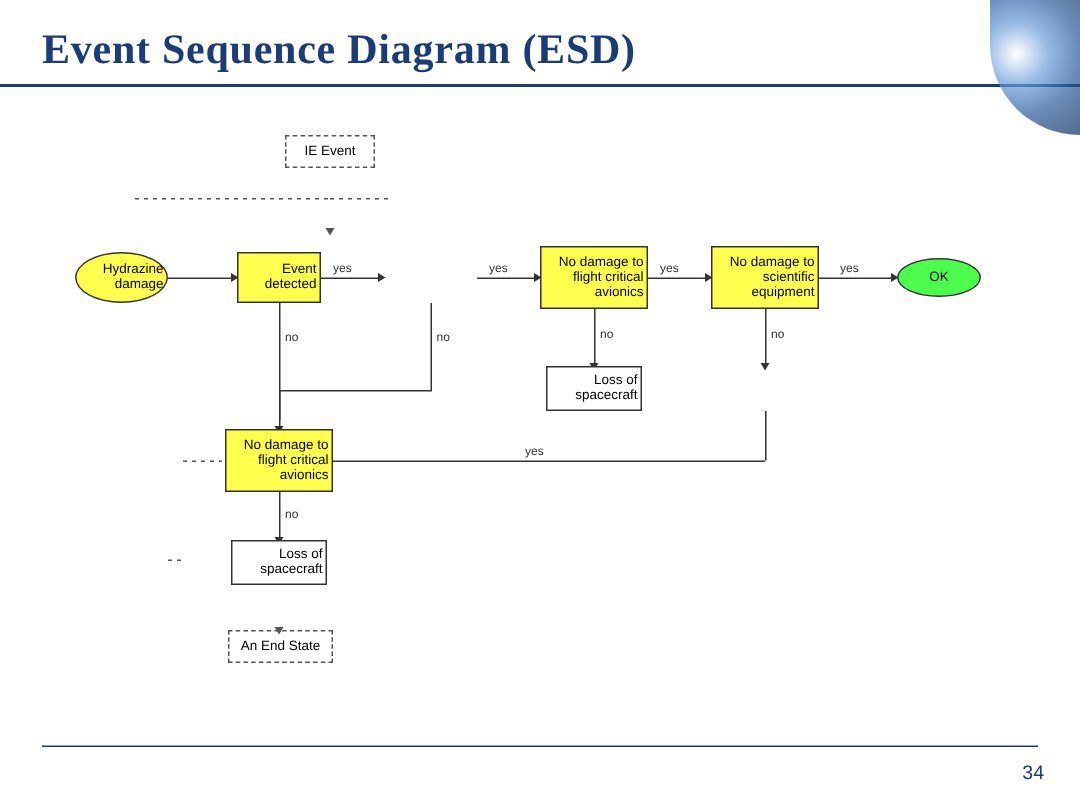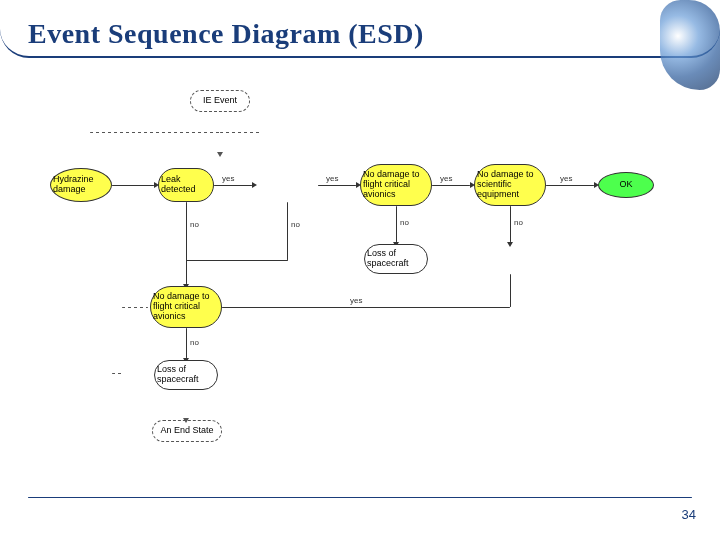--- a/index.html
+++ b/index.html
@@ -1,22 +1,22 @@
 <!DOCTYPE html>
 <html><head>
 <meta charset="utf-8">
 <style>
-  * { box-sizing: border-box; margin: 0; padding: 0; border-radius: 31px; }
+  * { box-sizing: border-box; margin: 0; padding: 0; }
   body { width: 720px; height: 540px; font-family: Georgia, 'Times New Roman', serif; position: relative; background: #fff; }
   .slide { width: 720px; height: 540px; position: relative; }
   .title-bar { padding: 18px 28px 6px 28px; border-bottom: 2px solid #1a3d7a; }
   .title { font-size: 28px; font-weight: bold; color: #1a3d7a; letter-spacing: 0.5px; }
   .globe { position: absolute; top: 0; right: 0; width: 60px; height: 90px; background: radial-gradient(circle at 30% 40%, #fff 0%, #6a9dd8 30%, #2a5a9a 60%, #0a2a5a 100%); border-bottom-left-radius: 60px; opacity: 0.7; }
   .diagram { position: absolute; top: 90px; left: 30px; width: 660px; height: 360px; }
-  .node { position: absolute; font-family: Arial, sans-serif; font-size: 9px; text-align: left; display: flex; align-items: center; justify-content: center; line-height: 1.1; padding: 2px; }
+  .node { position: absolute; font-family: Arial, sans-serif; font-size: 9px; text-align: right; display: flex; align-items: center; justify-content: center; line-height: 1.1; padding: 2px; }
   .ellipse { border-radius: 50%; }
   .yellow { background: #ffff4d; border: 1px solid #333; }
   .green { background: #4dff4d; border: 1px solid #333; }
   .dashed { border: 1.5px dashed #555; background: #fff; }
   .solid-box { border: 1px solid #333; background: #fff; }
   .conn { position: absolute; background: #333; }
   .conn.h { height: 1px; }
   .conn.v { width: 1px; }
   .conn.dashed-line { background: repeating-linear-gradient(to bottom, #555 0, #555 3px, transparent 3px, transparent 6px); }
   .conn.dashed-h { background: repeating-linear-gradient(to right, #555 0, #555 3px, transparent 3px, transparent 6px); height: 1px; }
@@ -42,21 +42,21 @@
 
     <div class="node dashed" style="left:160px; top:0px; width:60px; height:22px;">IE Event</div>
     <div class="conn dashed-line arrow-d-dash" style="left:190px; top:22px; height:40px;"></div>
 
     <div class="conn dashed-h" style="left:60px; top:42px; width:130px;"></div>
     <div class="conn dashed-h" style="left:190px; top:42px; width:40px;"></div>
 
     <div class="node ellipse yellow" style="left:20px; top:78px; width:62px; height:34px;">Hydrazine damage</div>
     <div class="conn h arrow-r" style="left:82px; top:95px; width:42px;"></div>
 
-    <div class="node yellow" style="left:128px; top:78px; width:56px; height:34px;">Leak detected</div>
+    <div class="node yellow" style="left:128px; top:78px; width:56px; height:34px;">Event detected</div>
     <div class="conn h arrow-r" style="left:184px; top:95px; width:38px;"></div>
     <div class="lbl" style="left:192px; top:84px;">yes</div>
 
     <div class="conn h arrow-r" style="left:288px; top:95px; width:38px;"></div>
     <div class="lbl" style="left:296px; top:84px;">yes</div>
 
     <div class="node yellow" style="left:330px; top:74px; width:72px; height:42px;">No damage to flight critical avionics</div>
     <div class="conn h arrow-r" style="left:402px; top:95px; width:38px;"></div>
     <div class="lbl" style="left:410px; top:84px;">yes</div>
 

